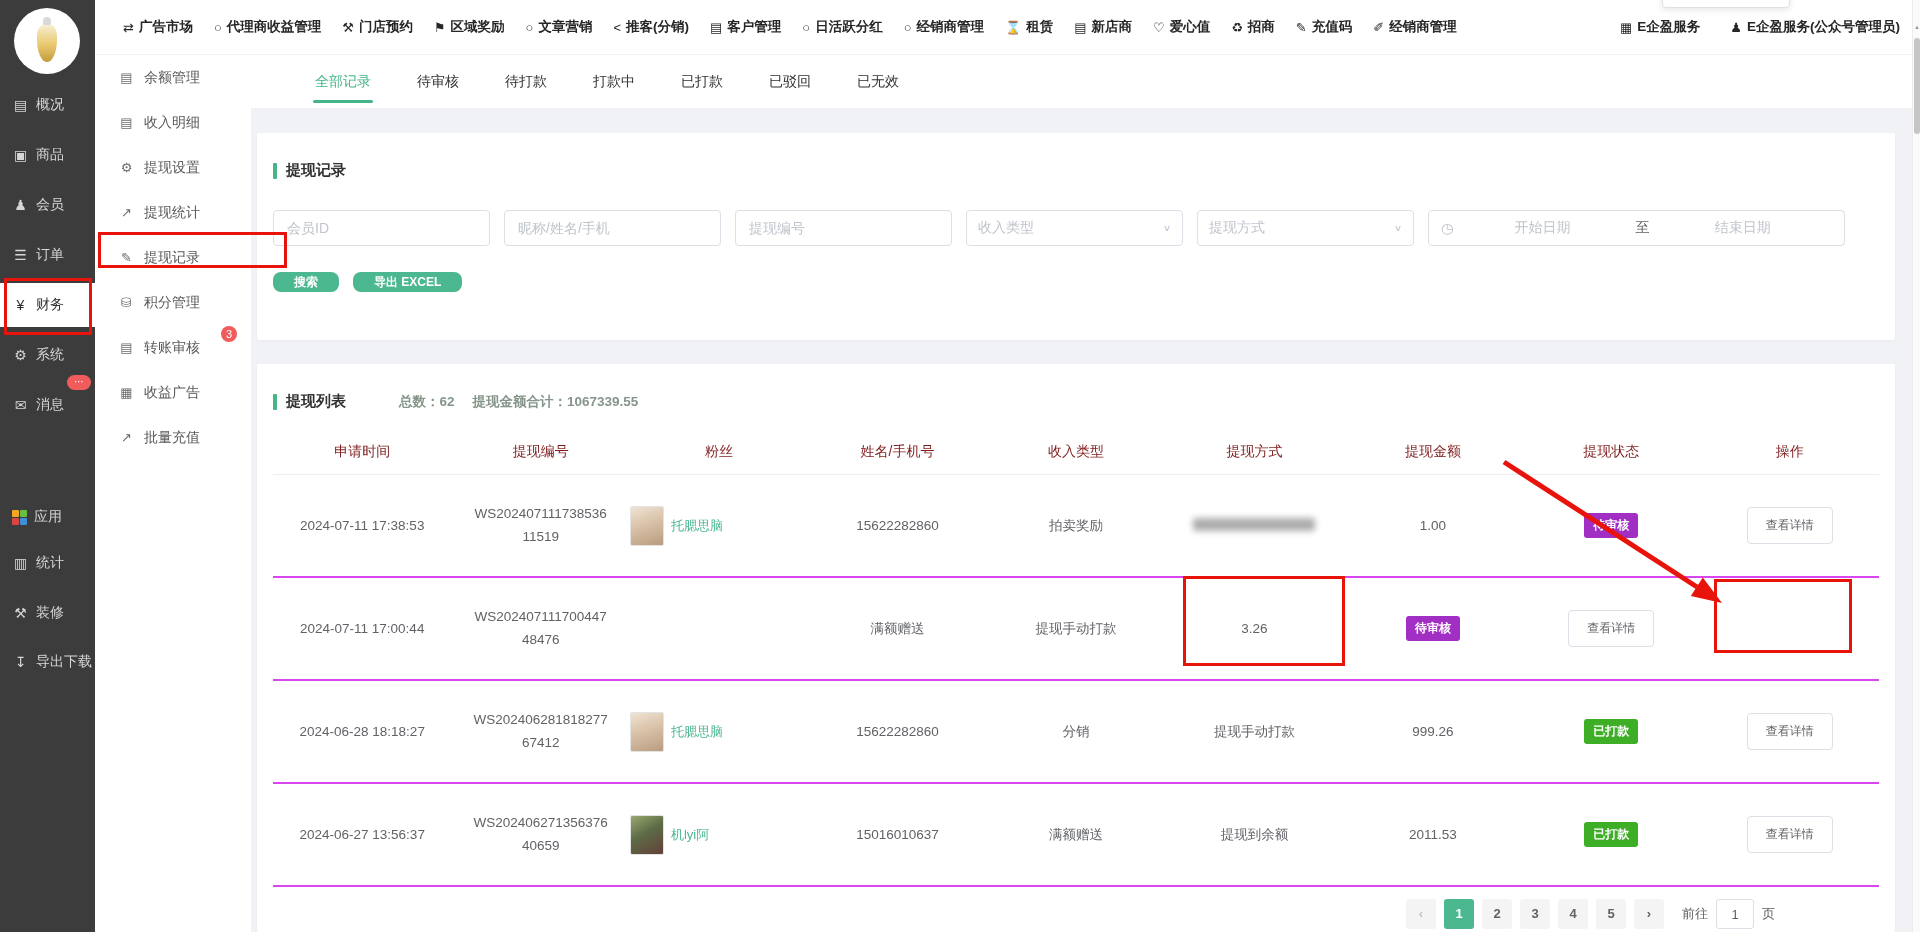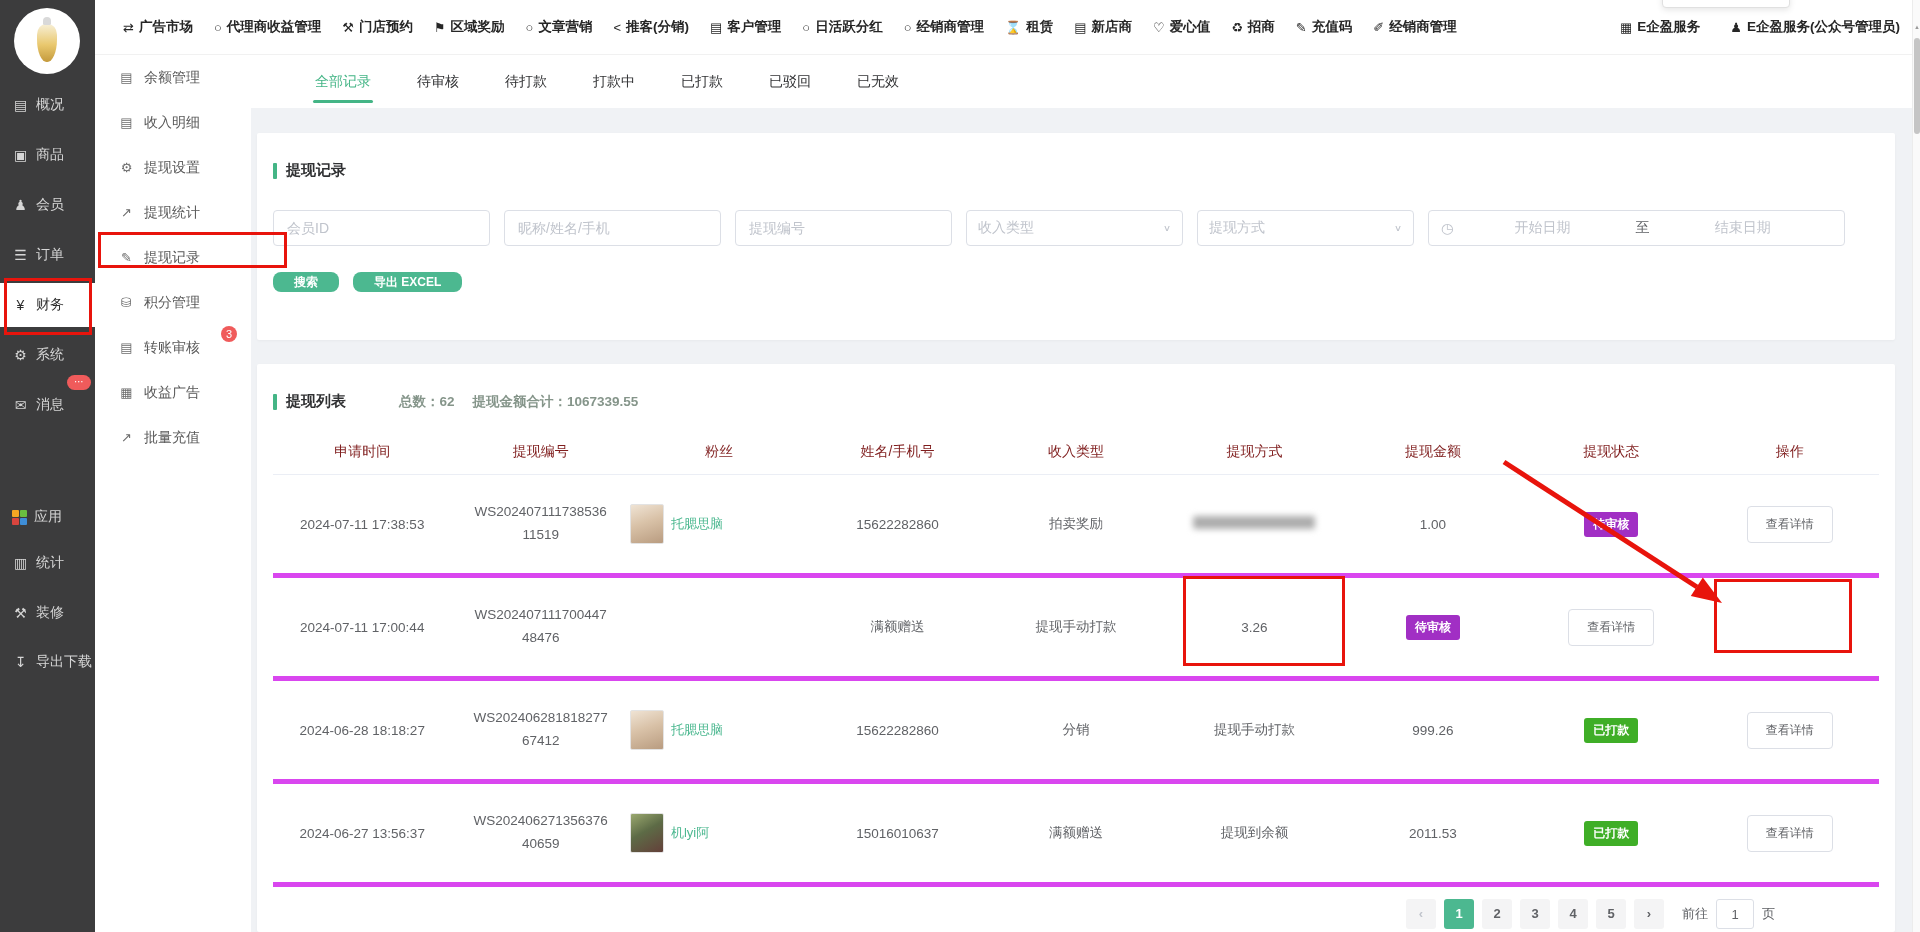--- a/index.html
+++ b/index.html
@@ -74,21 +74,21 @@
   .clock { color:#c0c4cc; font-size:14px; }
 
   .btn-row { display:flex; gap:14px; margin-top:26px; }
   .btn { height:20px; border:none; border-radius:8px; background:#4cb890; color:#fff; font-size:12px;
     font-weight:bold; padding:0 21px; cursor:pointer; font-family:inherit; }
 
   
   .thead { display:grid; grid-template-columns:repeat(9,1fr); margin-top:18px; height:46px;
     align-items:center; text-align:center; color:#7f1d1d; font-size:14px; border-bottom:1px solid #ebeef5; }
   .trow { display:grid; grid-template-columns:repeat(9,1fr); height:103px; align-items:center;
-    text-align:center; font-size:13.5px; color:#606266; border-bottom:5px solid #d946ef; }
+    text-align:center; font-size:13.5px; color:#606266; border-bottom:2px solid #d946ef; }
   .cell-number { padding:0 20px; word-break:break-all; line-height:1.7; }
   .fan { display:flex; flex-direction:row; align-items:center; gap:7px; }
   .avatar { width:34px; height:40px; border:1px solid #e3e3e3; border-radius:2px; background:#eee; }
   .av-beige { background:linear-gradient(160deg,#efe3d4 0%,#d9c2a8 45%,#b99c80 100%); }
   .av-pink  { background:linear-gradient(160deg,#f3e1da 0%,#dcb3a8 50%,#bb8d82 100%); }
   .av-dark  { background:linear-gradient(150deg,#9aa86f 0%,#5d6b46 45%,#64403a 100%); }
   .nickname { color:#4cb890; font-size:13px; cursor:pointer; }
   .pill { display:inline-block; padding:4px 9px; border-radius:3px; color:#fff; font-size:12px; font-weight:bold; }
   .blur-bar { display:inline-block; width:122px; height:13px; background:#adadad; filter:blur(3px); border-radius:2px; }
   .detail-btn { padding:9px 18px; border:1px solid #dcdfe6; border-radius:4px; background:#fff;

